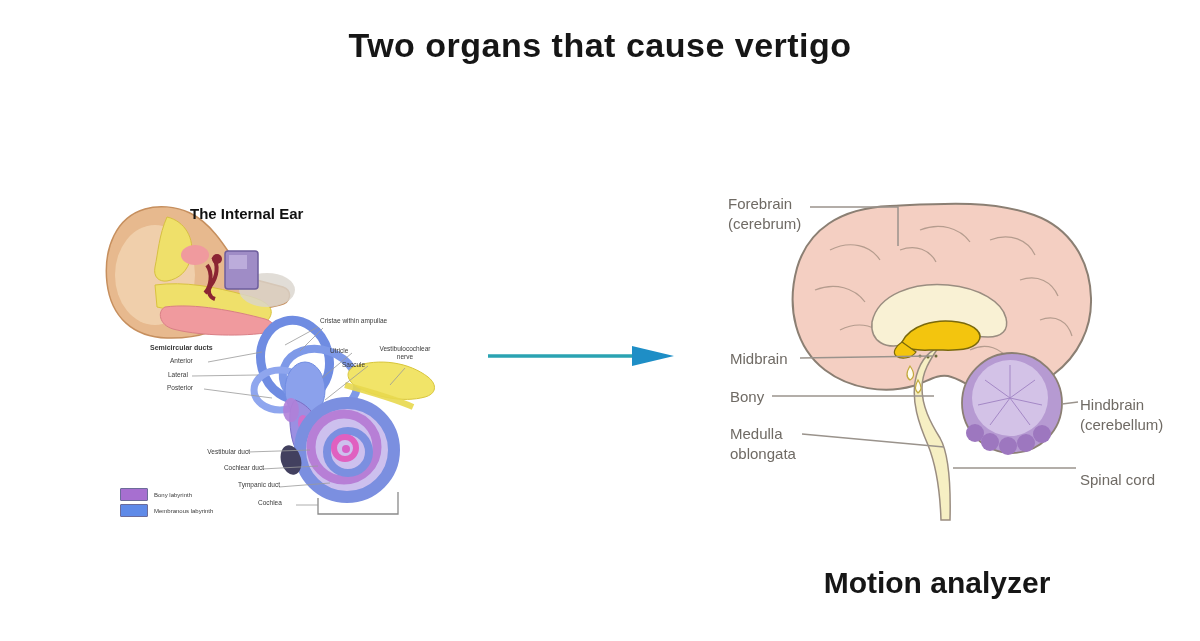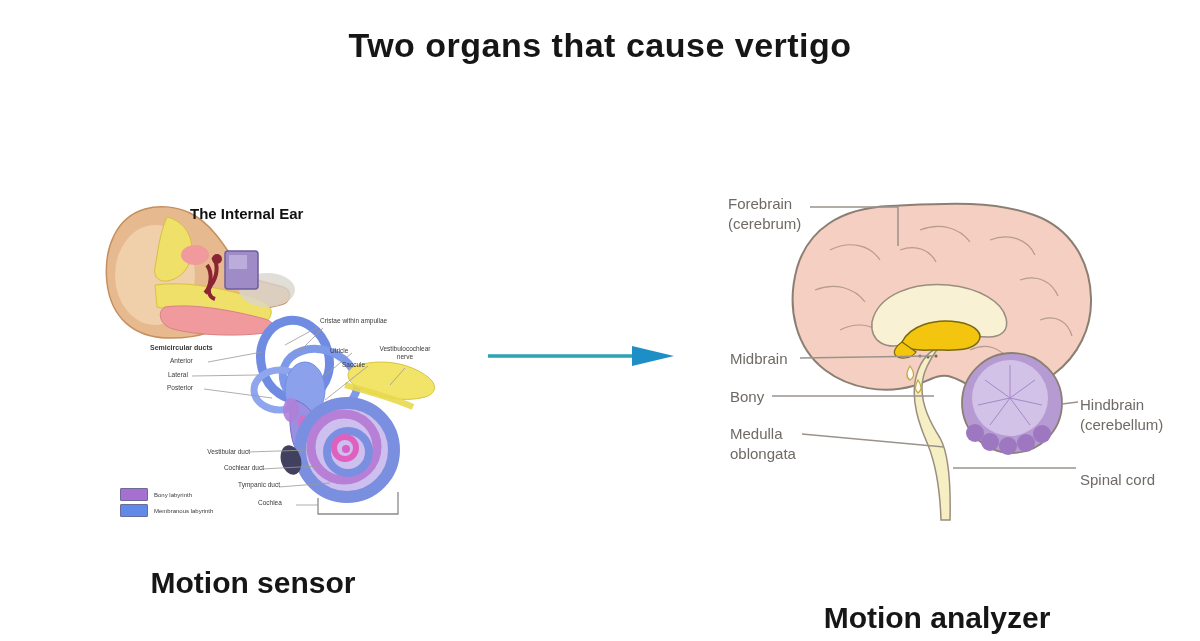--- a/index.html
+++ b/index.html
@@ -189,16 +189,15 @@
   <div class="abs blabel" style="left:728px;top:194px;">Forebrain
 (cerebrum)</div>
   <div class="abs blabel" style="left:730px;top:349px;text-align:center;">Midbrain</div>
   <div class="abs blabel" style="left:730px;top:387px;">Bony</div>
   <div class="abs blabel" style="left:730px;top:424px;">Medulla
 oblongata</div>
   <div class="abs blabel" style="left:1080px;top:395px;">Hindbrain
 (cerebellum)</div>
   <div class="abs blabel" style="left:1080px;top:470px;">Spinal cord</div>
 
-  <div class="abs caption" style="left:128px;top:566px;">Motion sensor</div>
-  <div class="abs caption" style="left:812px;top:566px;margin-top:35px;">Motion analyzer</div>
+  <div class="abs caption" style="left:812px;top:566px;">Motion analyzer</div>
 
 </div>
 
 </body></html>

